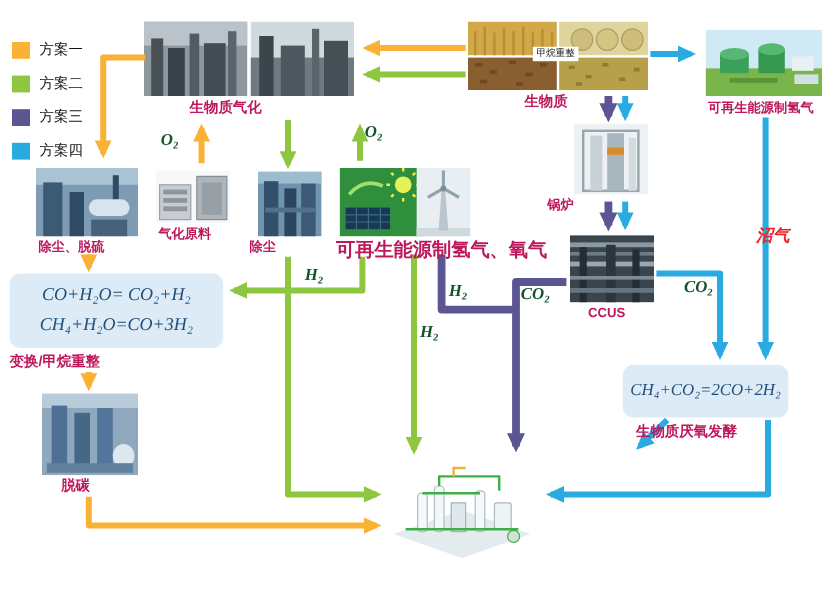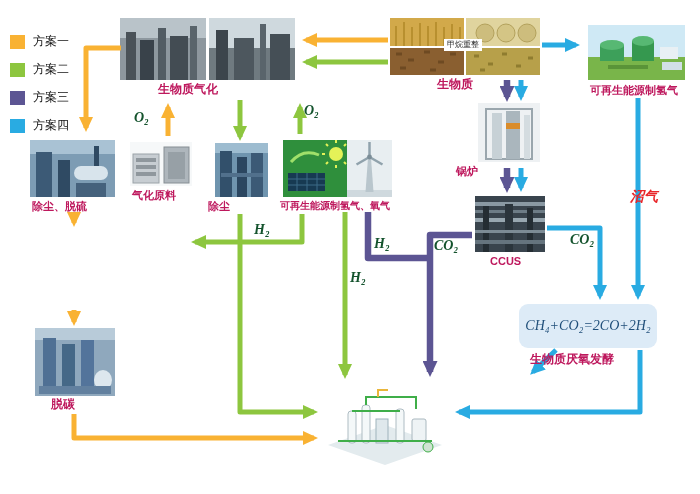--- a/index.html
+++ b/index.html
@@ -4,21 +4,21 @@
 <style>
   *{margin:0;padding:0;box-sizing:border-box}
   html,body{width:700px;height:494px}
   body{font-family:"Liberation Sans",sans-serif;background:#fff}
   .stage{position:relative;width:700px;height:494px;background:#ffffff;overflow:hidden}
   .node{position:absolute;z-index:1}
   .node svg{display:block;width:100%;height:100%}
   #arrows{position:absolute;left:0;top:0;z-index:2;pointer-events:none}
   .lbl{position:absolute;z-index:3;font-weight:bold;color:#be185d;font-size:12px;text-align:left;line-height:1.15;white-space:nowrap}
   .sm{font-size:11px}
-  .xs{font-size:10px}
+  .xs{font-size:16px}
   .gas{position:absolute;z-index:3;font-family:"Liberation Serif",serif;font-style:italic;font-weight:bold;font-size:14px;color:#14532d;white-space:nowrap}
   .red{color:#E8262A}
   .eq{position:absolute;z-index:2;background:#DDEBF7;border-radius:9px;display:flex;flex-direction:column;justify-content:center;align-items:center;
       font-family:"Liberation Serif",serif;font-style:italic;font-size:15px;color:#1F4E79;text-align:center;line-height:1.65}
   .legend{position:absolute;left:10px;top:33px;z-index:3}
   .legend-item{display:flex;align-items:center;margin-bottom:11px}
   .legend-swatch{width:15px;height:14px;margin-right:8px}
   .legend-label{font-size:12px;color:#111}
   .tag{position:absolute;z-index:3;background:#ffffff;font-size:8px;line-height:1.3;padding:1px 3px;color:#222;white-space:nowrap}
 </style>
@@ -255,33 +255,38 @@
       <path d="M542,45 H576" marker-end="url(#mk-b)"></path>
       <path d="M521,80 V97" marker-end="url(#mk-b)"></path>
       <path d="M521,168 V188" marker-end="url(#mk-b)"></path>
       <path d="M547,228 H600 V296" marker-end="url(#mk-b)"></path>
       <path d="M638,98 V296" marker-end="url(#mk-b)"></path>
       <path d="M640,350 V412 H459" marker-end="url(#mk-b)"></path>
       <path d="M556,350 L533,372" marker-end="url(#mk-b)"></path>
     </g>
   </svg>
 
+  <div class="eq" style="left:8px;top:228px;width:178px;height:62px">
+    <div>CO+H₂O= CO₂+H₂</div>
+    <div>CH₄+H₂O=CO+3H₂</div>
+  </div>
   <div class="eq" style="left:519px;top:304px;width:138px;height:44px;font-size:14px">
     <div>CH₄+CO₂=2CO+2H₂</div>
   </div>
 
   <div class="lbl" style="left:158px;top:83px;width:80px">生物质气化</div>
   <div class="lbl" style="left:437px;top:78px;width:56px">生物质</div>
   <div class="lbl sm" style="left:590px;top:84px;width:96px">可再生能源制氢气</div>
   <div class="lbl sm" style="left:32px;top:200px;width:82px">除尘、脱硫</div>
   <div class="lbl sm" style="left:132px;top:189px;width:60px">气化原料</div>
   <div class="lbl sm" style="left:208px;top:200px;width:52px">除尘</div>
   <div class="lbl xs" style="left:280px;top:200px;width:116px">可再生能源制氢气、氧气</div>
   <div class="lbl sm" style="left:456px;top:165px;width:26px">锅炉</div>
   <div class="lbl sm" style="left:490px;top:255px;width:42px">CCUS</div>
+  <div class="lbl" style="left:8px;top:295px;width:178px">变换/甲烷重整</div>
   <div class="lbl" style="left:51px;top:398px;width:48px">脱碳</div>
   <div class="lbl" style="left:530px;top:353px;width:138px">生物质厌氧发酵</div>
 
   <div class="tag" style="left:444px;top:39px">甲烷重整</div>
 
   <div class="gas" style="left:134px;top:110px">O₂</div>
   <div class="gas" style="left:304px;top:103px">O₂</div>
   <div class="gas" style="left:254px;top:222px">H₂</div>
   <div class="gas" style="left:350px;top:270px">H₂</div>
   <div class="gas" style="left:374px;top:236px">H₂</div>

